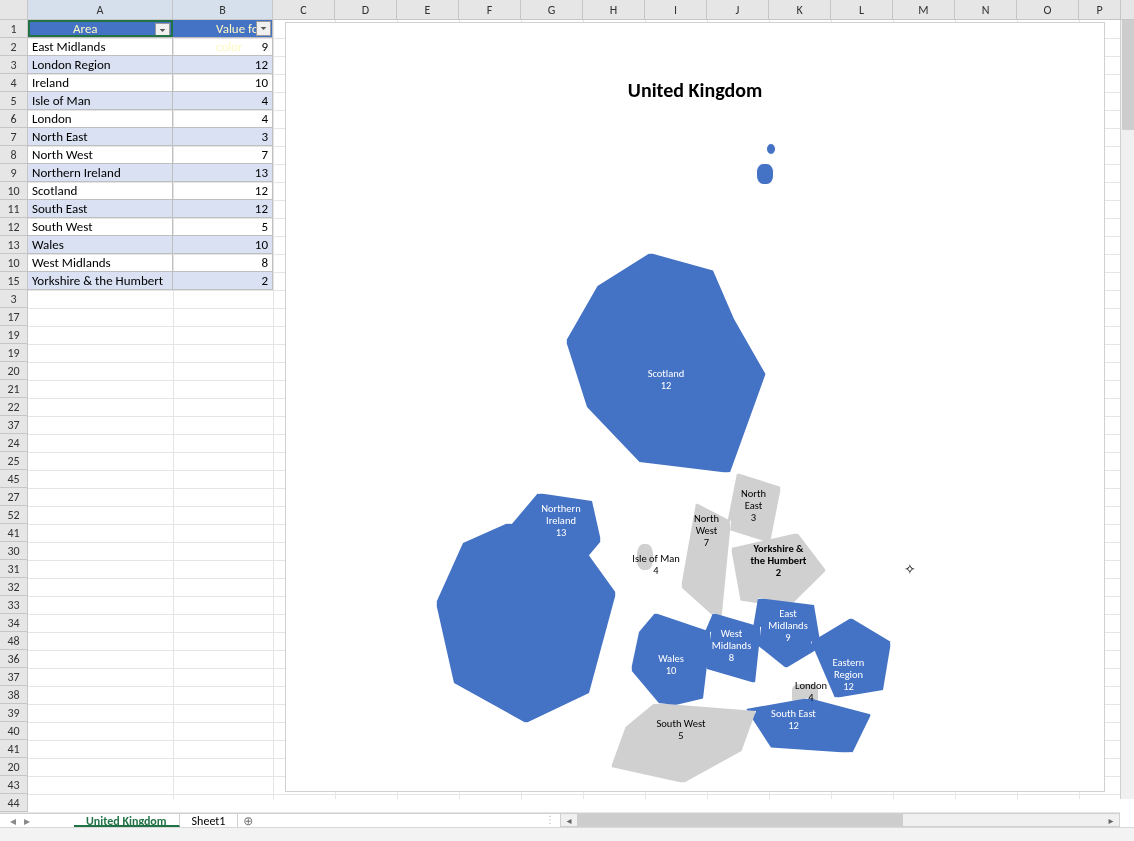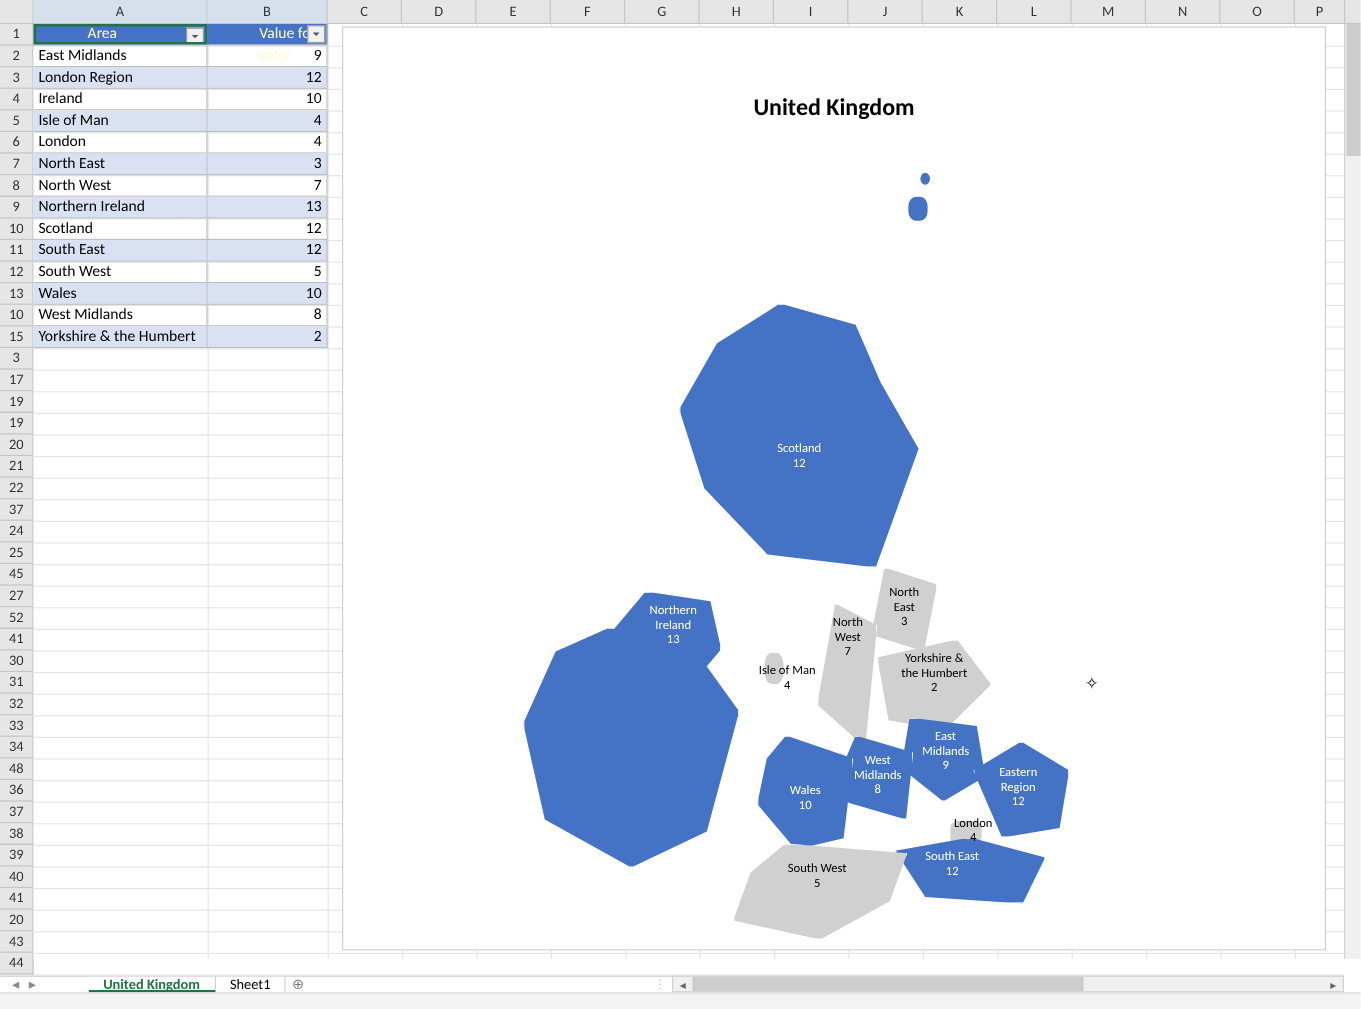--- a/index.html
+++ b/index.html
@@ -321,32 +321,32 @@
 12</div>
       <div class="lbl w" style="top: 360px; left: 115px; width: 60px; white-space: pre;">Northern
 Ireland
 13</div>
       <div class="lbl b" style="top: 345px; left: 315px; width: 45px; white-space: pre;">North
 East
 3</div>
       <div class="lbl b" style="top: 370px; left: 268px; width: 45px; white-space: pre;">North
 West
 7</div>
-      <div class="lbl b" style="top: 400px; left: 320px; width: 85px; white-space: pre;">Yorkshire &amp;
+      <div class="lbl b" style="top: 400px; left: 320px; width: 85px; white-space: pre; font-weight: bold;">Yorkshire &amp;
 the Humbert
 2</div>
       <div class="lbl b" style="top: 410px; left: 205px; width: 70px; white-space: pre;">Isle of Man
 4</div>
       <div class="lbl w" style="top: 465px; left: 342px; width: 60px; white-space: pre;">East
 Midlands
 9</div>
       <div class="lbl w" style="top: 485px; left: 288px; width: 55px; white-space: pre;">West
 Midlands
 8</div>
-      <div class="lbl w" style="top: 495px; left: 405px; width: 55px; white-space: pre;">Eastern
+      <div class="lbl w" style="top: 514px; left: 405px; width: 55px; white-space: pre;">Eastern
 Region
 12</div>
       <div class="lbl w" style="top: 510px; left: 230px; width: 50px; white-space: pre;">Wales
 10</div>
       <div class="lbl b" style="top: 537px; left: 370px; width: 50px; white-space: pre;">London
 4</div>
       <div class="lbl w" style="top: 565px; left: 345px; width: 65px; white-space: pre;">South East
 12</div>
       <div class="lbl b" style="top: 575px; left: 230px; width: 70px; white-space: pre;">South West
 5</div>

